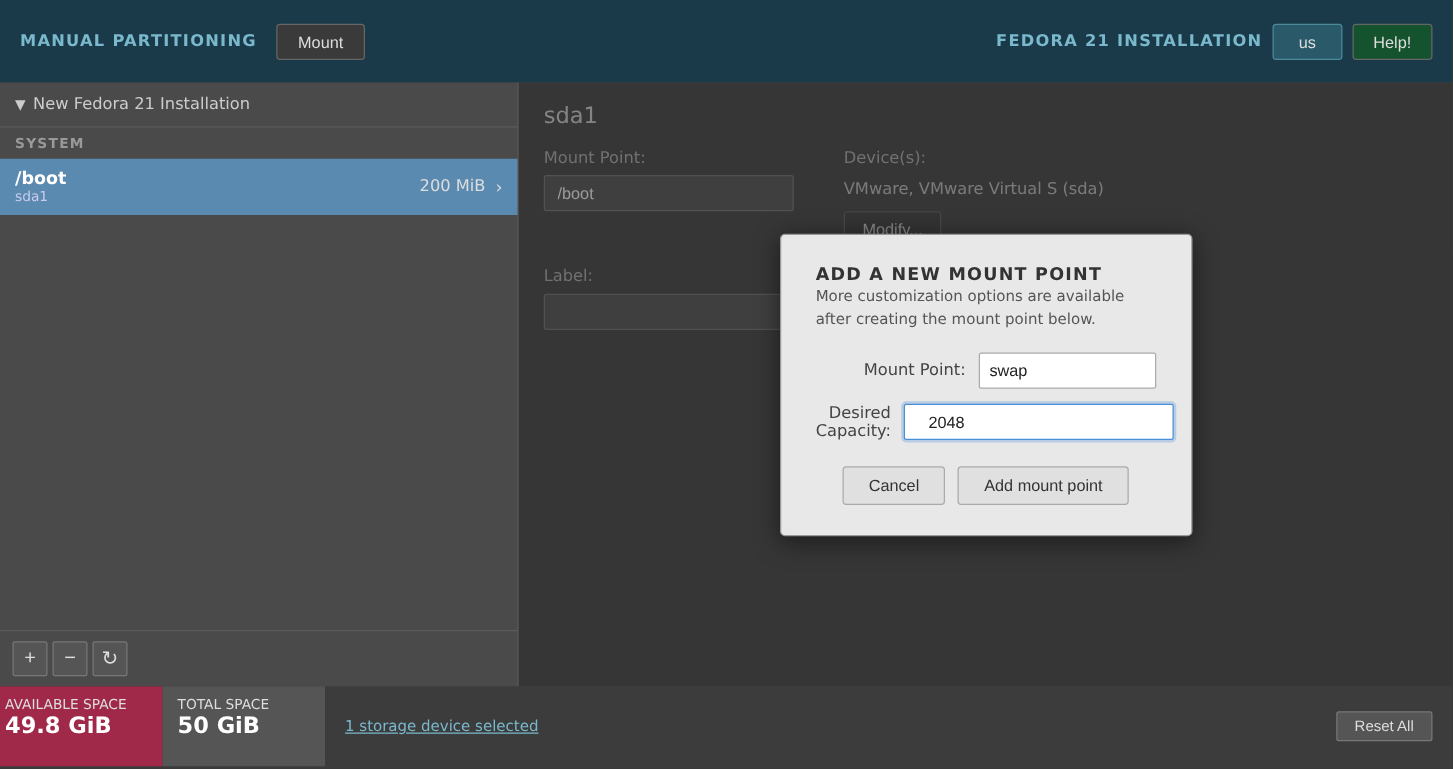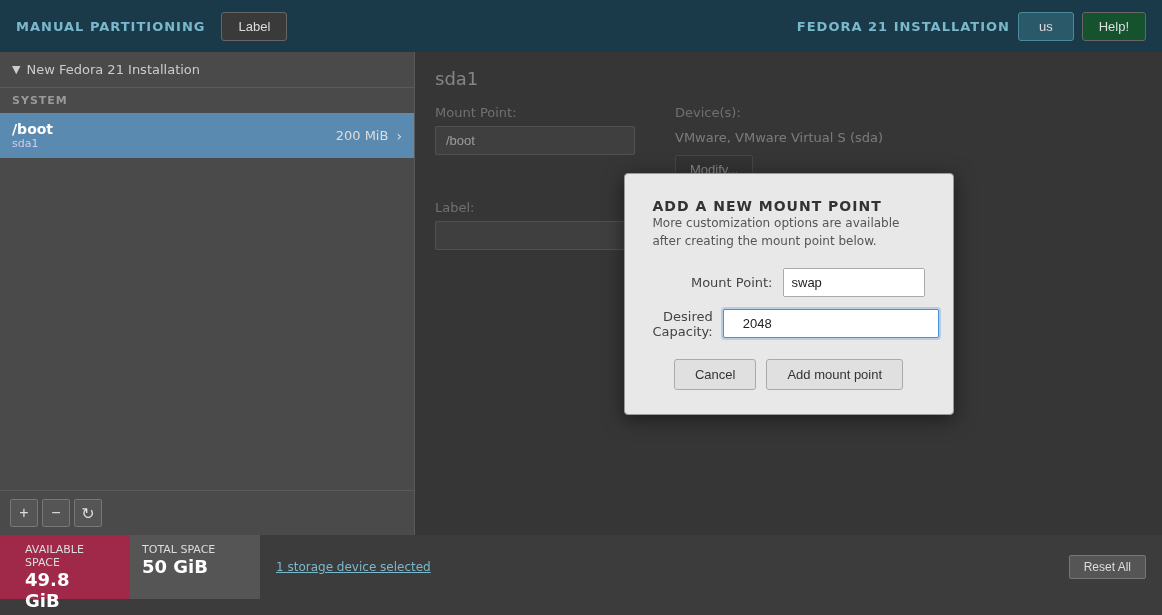--- a/index.html
+++ b/index.html
@@ -9,21 +9,21 @@
       background: #3c3c3c;
       width: 1162px;
       height: 615px;
       overflow: hidden;
       color: #ccc;
     }
 
     
     .top-bar {
       background: #1a3a4a;
-      height: 52px;
+      height: 66px;
       display: flex;
       align-items: center;
       justify-content: space-between;
       padding: 0 16px;
     }
     .top-bar-left { display: flex; align-items: center; gap: 16px; }
     .top-bar-title {
       color: #7ab8cc;
       font-size: 13px;
       font-weight: bold;
@@ -176,21 +176,21 @@
       border: 1px solid #777;
       color: #ddd;
       padding: 4px 14px;
       cursor: pointer;
       font-size: 12px;
       border-radius: 2px;
     }
     .space-badge-available {
       background: #a0294a;
       color: #fff;
-      padding: 8px 25px;
+      padding: 8px 4px;
       width: 130px;
     }
     .space-badge-total {
       background: #555;
       color: #fff;
       padding: 8px 12px;
       width: 130px;
     }
     .space-badge-label { font-size: 11px; color: #ddd; }
     .space-badge-value { font-size: 18px; font-weight: bold; }
@@ -312,21 +312,21 @@
     }
   </style>
 </head>
 <body>
 
 <div class="app-wrapper">
 
   <div class="top-bar">
     <div class="top-bar-left">
       <span class="top-bar-title">MANUAL PARTITIONING</span>
-      <button class="done-button">Label</button>
+      <button class="done-button">Mount</button>
     </div>
     <div class="top-bar-right">
       <span class="install-title">FEDORA 21 INSTALLATION</span>
       <button class="lang-button">us</button>
       <button class="help-button">Help!</button>
     </div>
   </div>
 
   <div class="body-area">
     <div class="panels-row">

